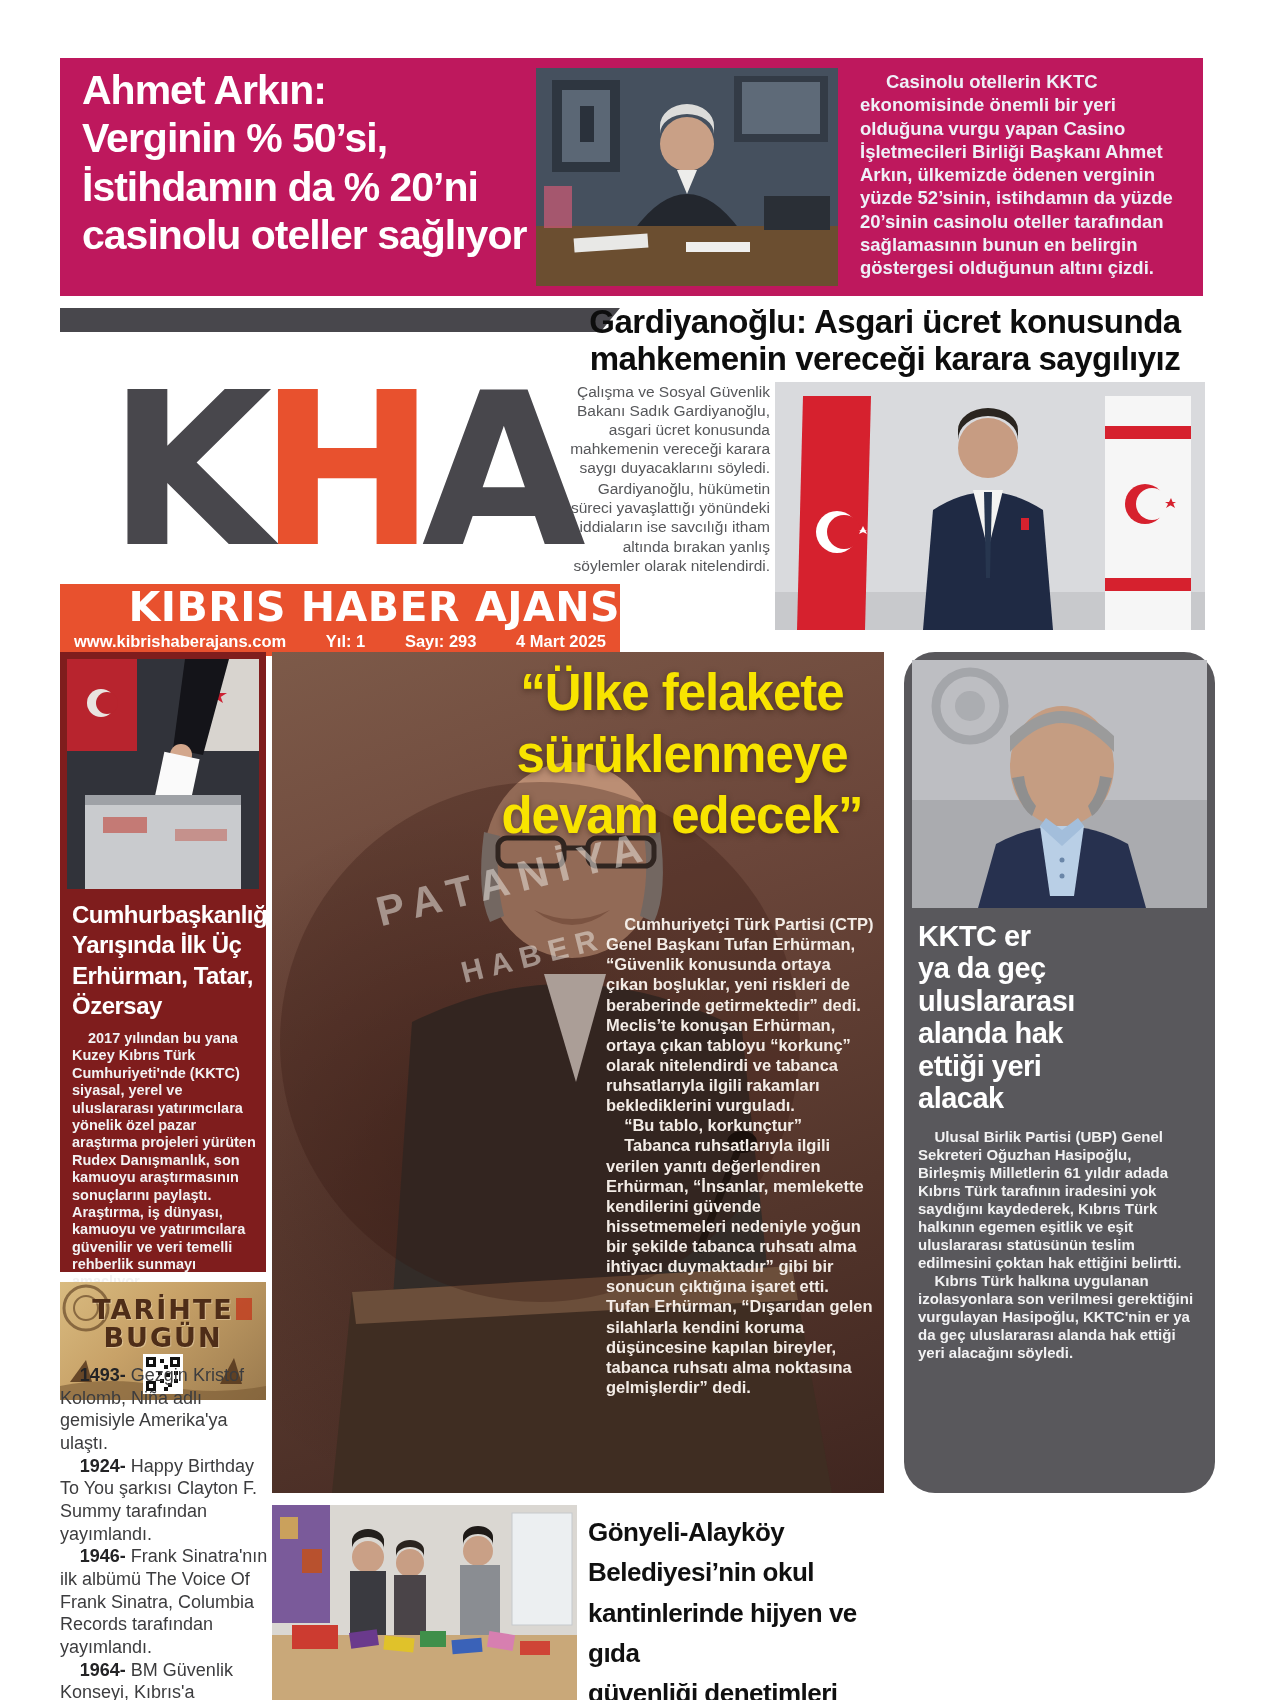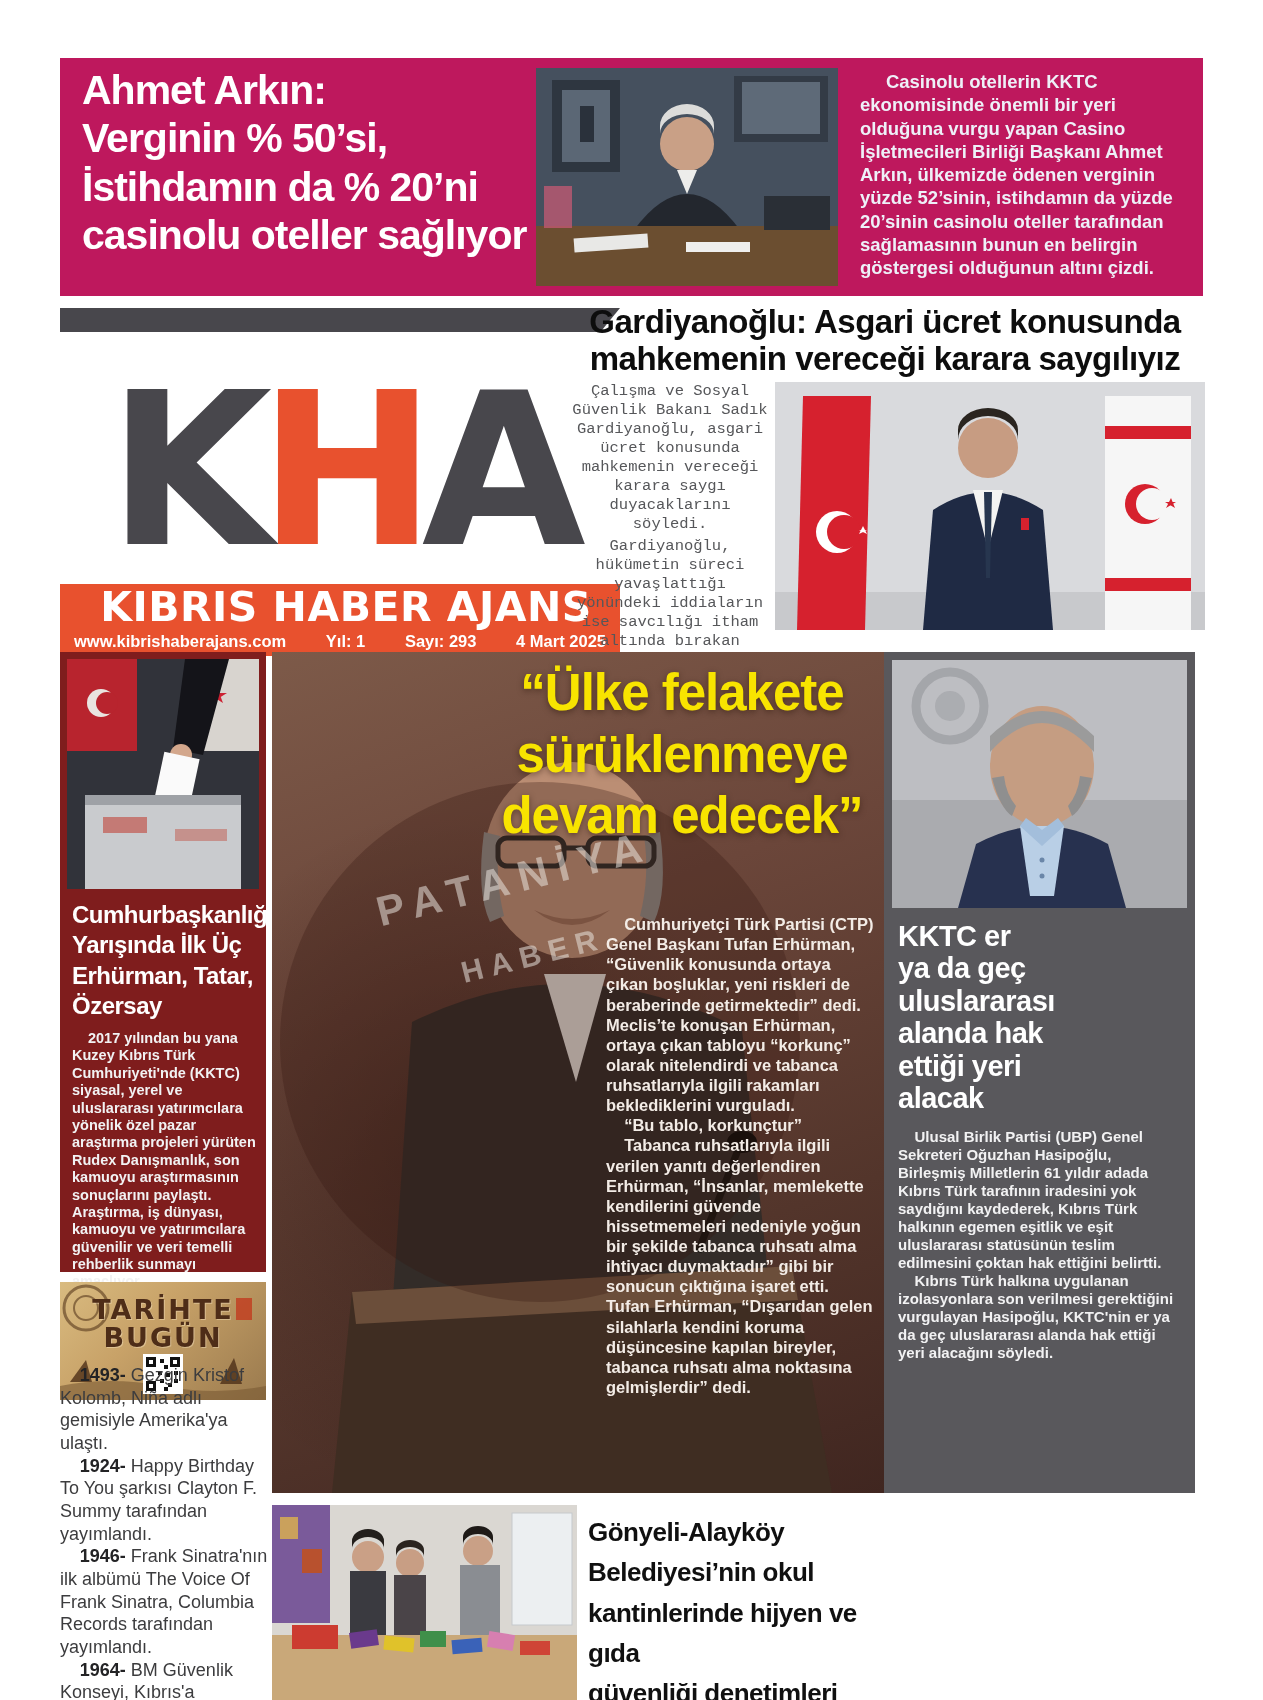--- a/index.html
+++ b/index.html
@@ -21,29 +21,29 @@
   .masthead { position:absolute; left:60px; top:308px; width:560px; height:348px; }
   .mast-bar { position:absolute; left:0; top:0; width:100%; height:24px; background:#48474c;
     clip-path:polygon(0 0,100% 0,96.5% 100%,0 100%); }
   .mast-letters { position:absolute; left:0; top:18px; width:100%; height:260px;
     display:flex; justify-content:center; align-items:flex-end;
     font-family:"DejaVu Sans","Liberation Sans",sans-serif; font-weight:900;
     font-size:212px; line-height:230px; letter-spacing:-14px; }
   .mast-letters .l-k, .mast-letters .l-a { color:#48474c; }
   .mast-letters .l-h { color:#e8512e; }
   .mast-band { position:absolute; left:0; bottom:0; width:100%; height:72px; background:#e8512e; }
-  .mast-name { text-align:center; color:#fff; font-weight:900; font-size:41px; line-height:46px;
+  .mast-name { text-align:right; color:#fff; font-weight:900; font-size:41px; line-height:46px;
     letter-spacing:0.5px; font-family:"DejaVu Sans","Liberation Sans",sans-serif;padding-left:12px; }
   .mast-info { display:flex; justify-content:space-between; padding:0 14px; color:#fff;
     font-weight:700; font-size:16.5px; line-height:22px; }
   
   .minister-headline { position:absolute; left:565px; top:304px; width:640px; text-align:center;
     color:#0d0d0d; font-weight:800; font-size:33px; line-height:1.12; letter-spacing:-0.5px; }
   .minister-body { position:absolute; left:570px; top:382px; width:200px; color:#56575a;
-    font-size:15.5px; line-height:1.23; text-align:center;font-family:Liberation Mono, monospace; }
+    font-size:15.5px; line-height:1.23; text-align:right; }
   .minister-body p + p { margin-top:2px; }
   .minister-photo-wrap { position:absolute; left:775px; top:382px; width:430px; height:248px; background:#d9dadd; }
   
   .left-panel { position:absolute; left:60px; top:652px; width:206px; height:620px; background:#7f1d1d; }
   .ballot-photo-wrap { position:absolute; left:7px; top:7px; width:192px; height:230px; background:#31333a; }
   .left-headline { position:absolute; left:12px; top:248px; width:185px; color:#fff;
     font-weight:800; font-size:24px; line-height:1.27; letter-spacing:-0.5px; }
   .left-body { position:absolute; left:12px; top:378px; width:184px; color:#f2f2f3;
     font-weight:600; font-size:14.5px; line-height:1.2; }
   .left-body p { text-indent:1.1em; }
@@ -71,21 +71,21 @@
   .watermark-circle { position:absolute; left:8px; top:130px; width:520px; height:520px;
     border-radius:50%; background:rgba(52,24,16,.30); }
   .watermark-text { position:absolute; left:40px; top:180px; width:420px; text-align:center;
     transform:rotate(-14deg); color:rgba(232,226,220,.55); font-weight:600;
     letter-spacing:10px; font-size:42px; line-height:2.2; }
   .watermark-text .wm2 { font-size:30px; letter-spacing:8px; }
   .center-body { position:absolute; right:8px; top:262px; width:270px; color:#f3ece6;
     font-weight:700; font-size:16.5px; line-height:1.22; }
   .center-body p { text-indent:1.1em; }
   
-  .right-panel { position:absolute; left:884px; top:652px; width:311px; height:841px; background:#59585c; }
+  .right-panel { position:absolute; left:904px; top:652px; width:311px; height:841px; background:#59585c;border-radius:31px; }
   .right-photo-wrap { position:absolute; left:8px; top:8px; width:295px; height:248px; background:#b5b6ba; }
   .right-headline { position:absolute; left:14px; top:268px; width:280px; color:#fff;
     font-weight:800; font-size:29px; line-height:1.12; letter-spacing:-0.5px; }
   .right-body { position:absolute; left:14px; top:476px; width:284px; color:#f2f2f3;
     font-weight:600; font-size:15px; line-height:1.2; }
   .right-body p { text-indent:1.1em; }
   
   .bottom-photo-wrap { position:absolute; left:272px; top:1505px; width:305px; height:195px; background:#dad7d2; }
   .bottom-headline { position:absolute; left:588px; top:1512px; width:300px; color:#101010;
     font-weight:800; font-size:26px; line-height:1.55; letter-spacing:-0.5px; }

